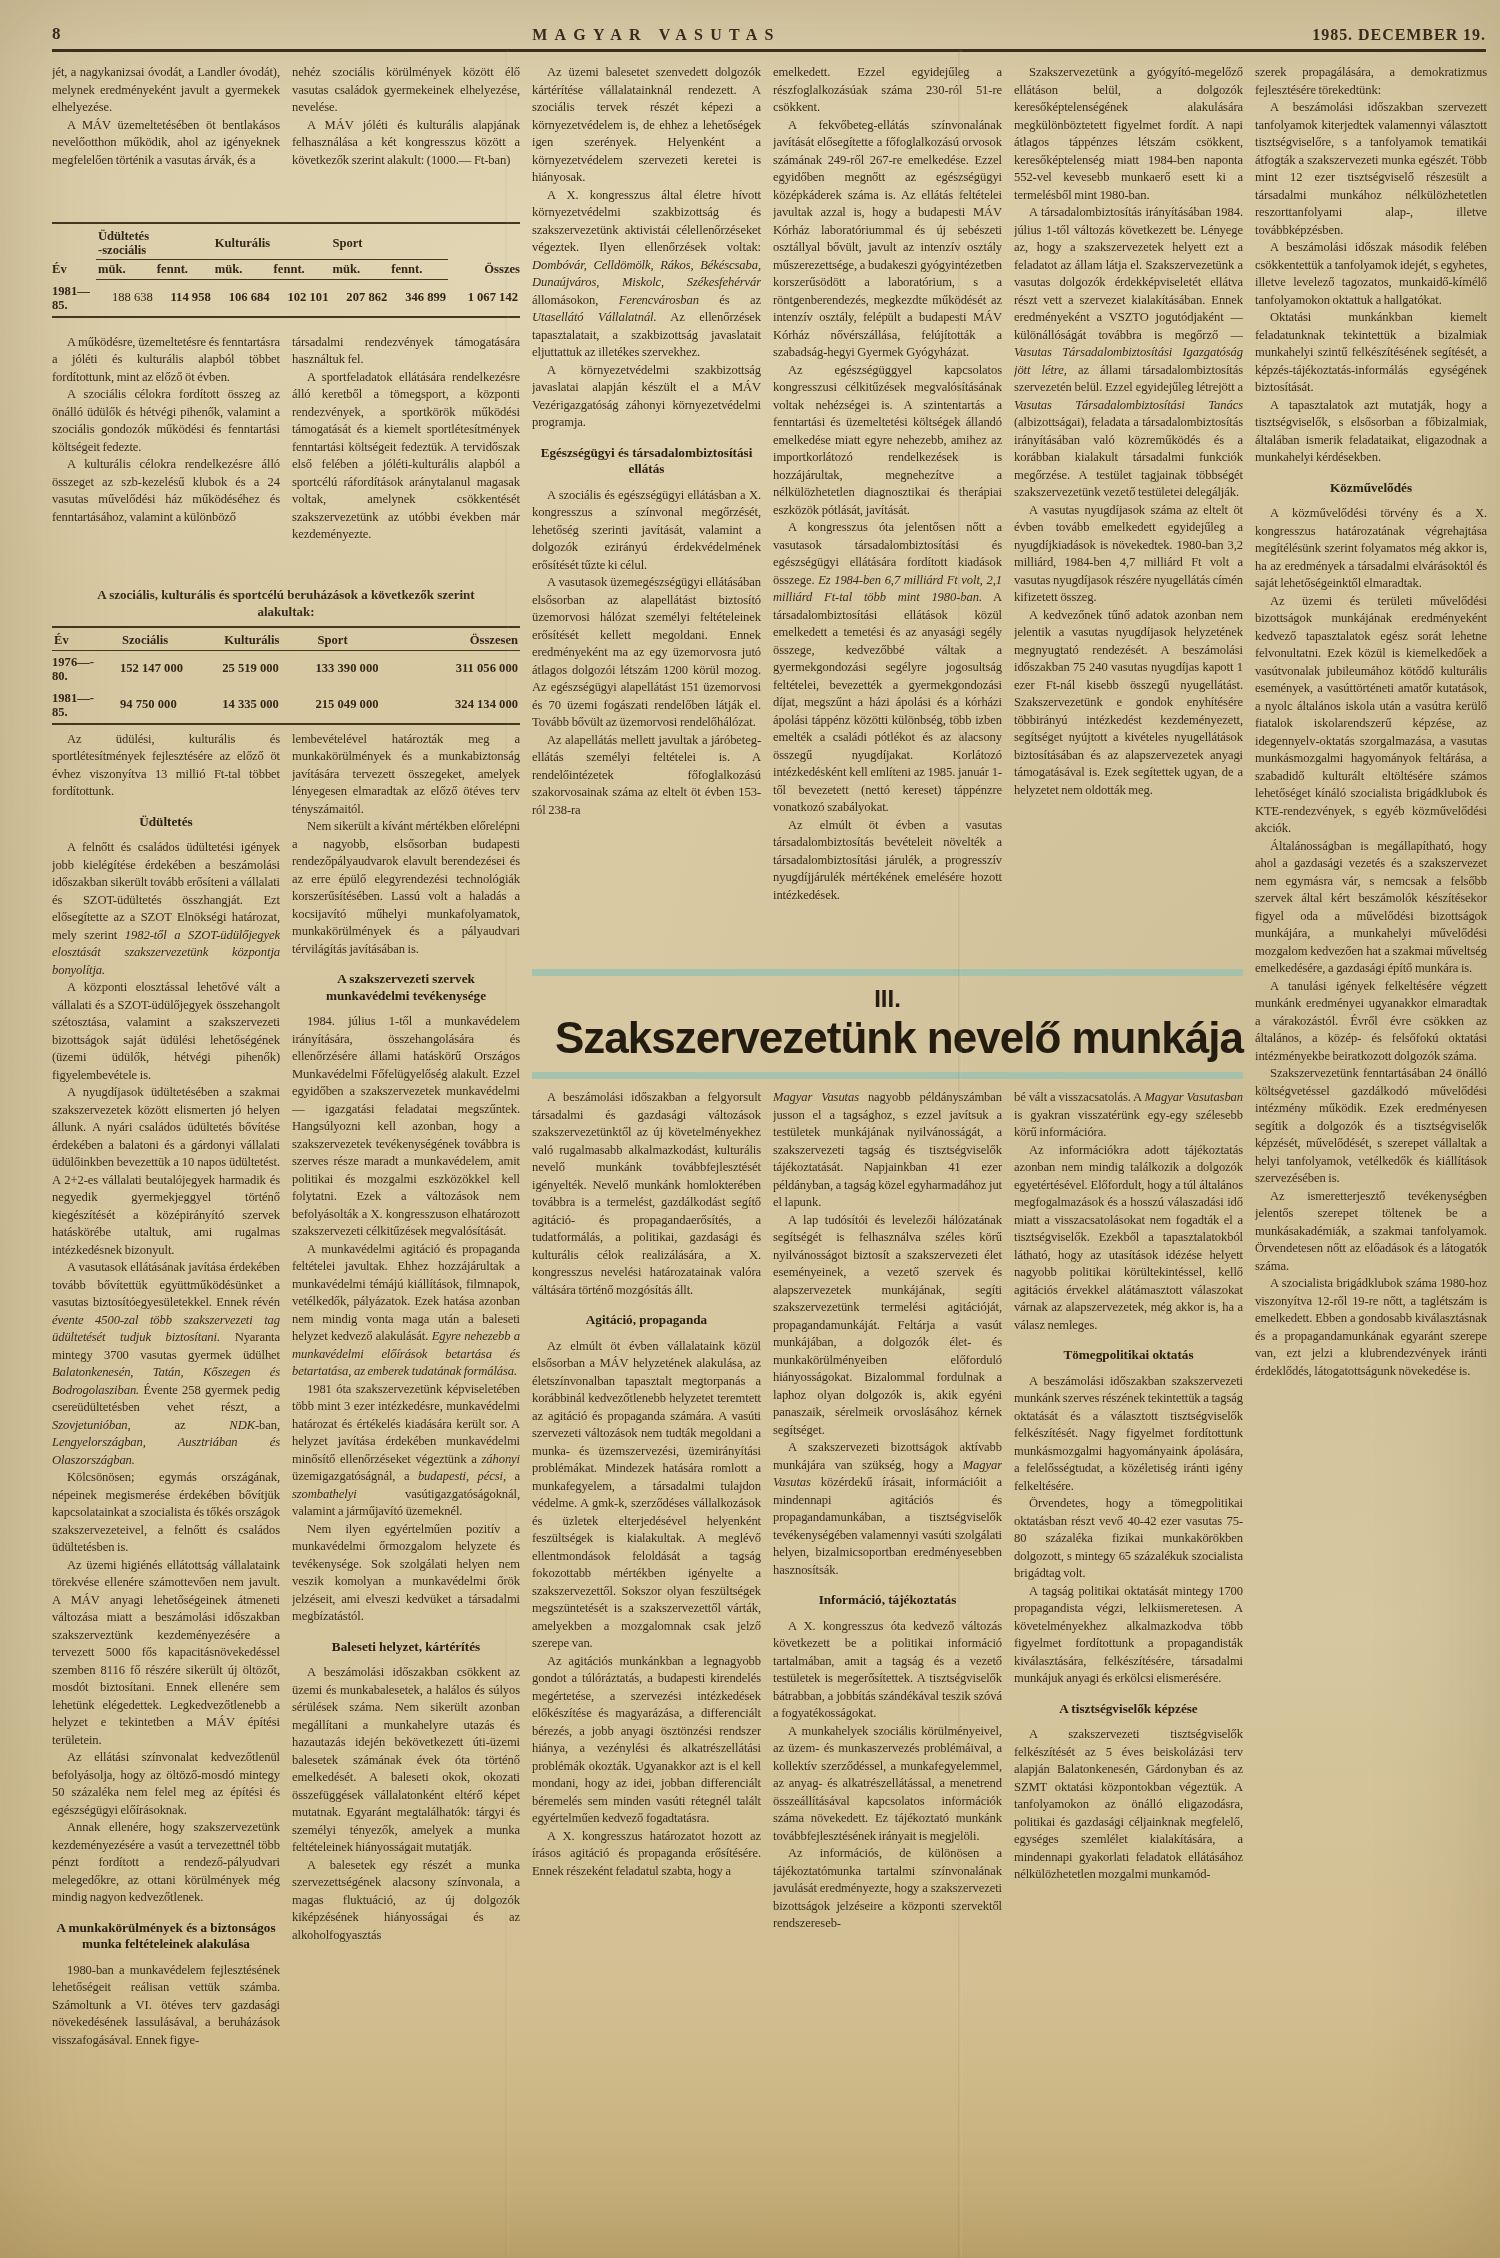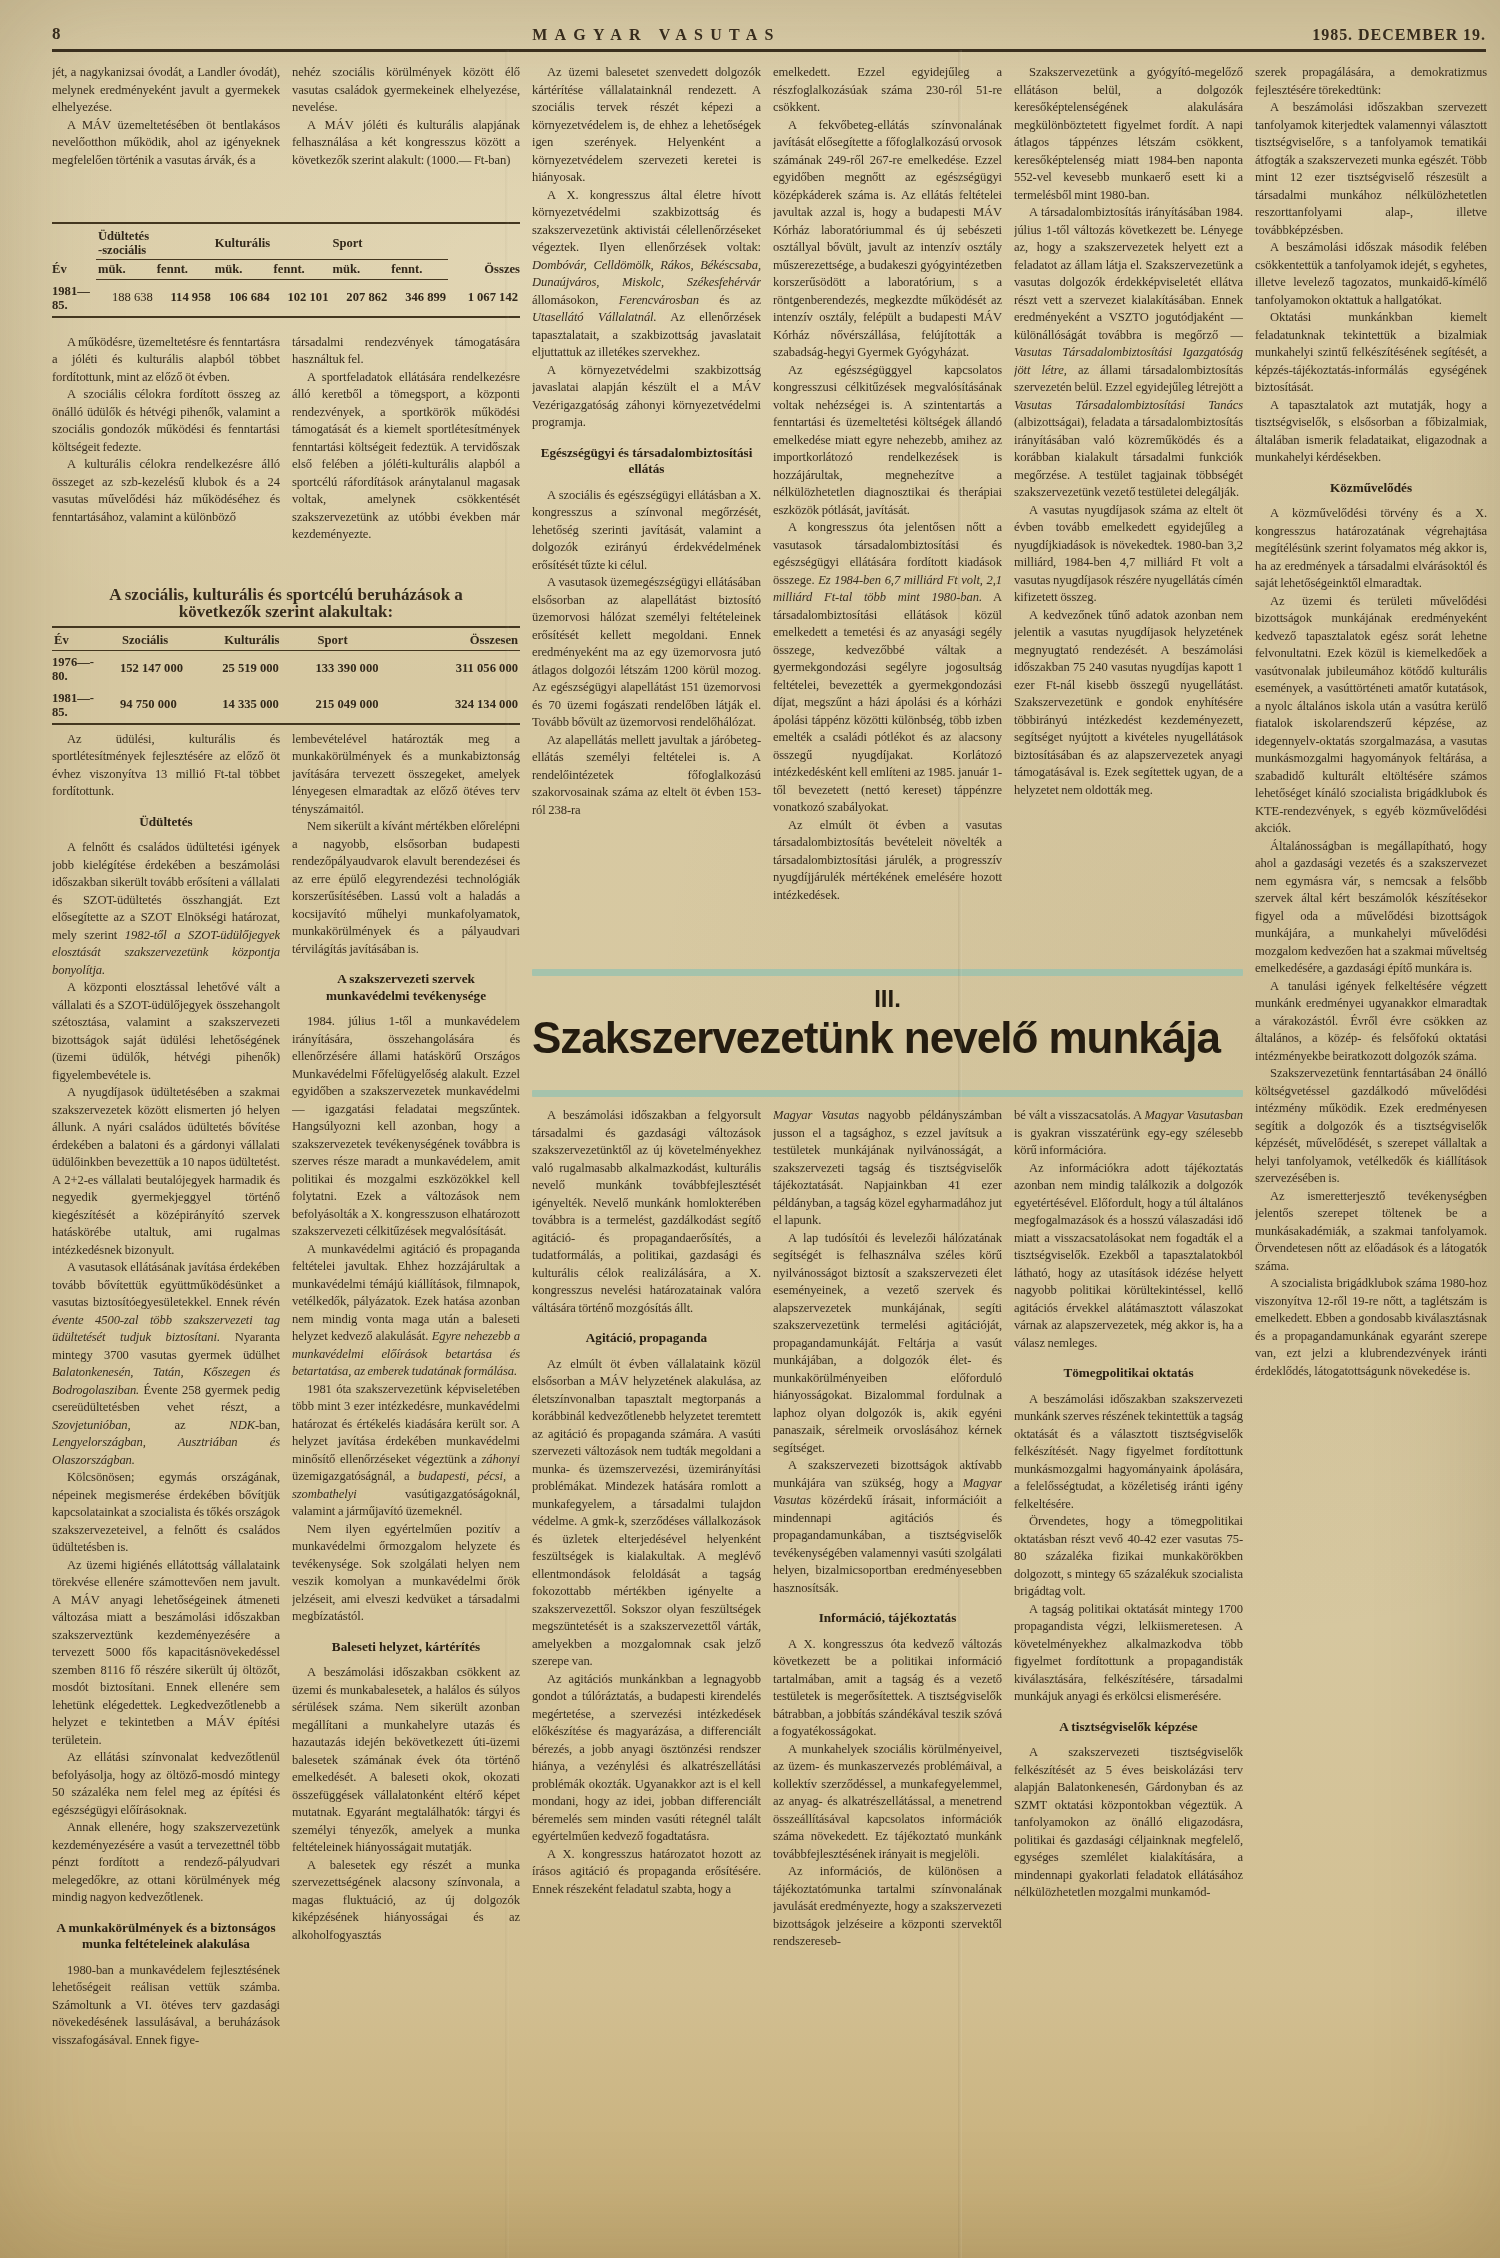--- a/index.html
+++ b/index.html
@@ -47,29 +47,29 @@
     font-weight:bold;color:#2b2113;}
   i{font-style:italic;}
   
   .ztab{width:100%;border-collapse:collapse;margin:6px 0 4px;
     border-top:2px solid #43361f;border-bottom:2px solid #43361f;}
   .ztab th,.ztab td{font-size:12.6px;padding:2px 2px;font-weight:bold;color:#32281a;}
   .ztab .grp{border-bottom:1.6px solid #43361f;text-align:left;padding-top:5px;line-height:14px;}
   .ztab .subh{border-bottom:1.6px solid #43361f;text-align:left;}
   .ztab .yr{text-align:left;vertical-align:bottom;line-height:14px;padding:4px 0;}
   .ztab .num{text-align:right;padding:6px 2px 6px 0;white-space:nowrap;}
-  #inv-title{margin:12px 17px 2px;text-align:center;font-weight:bold;font-size:17px;line-height:17px;}
+  #inv-title{margin:12px 17px 2px;text-align:center;font-weight:bold;font-size:13px;line-height:17px;}
   .ztab2 th{border-bottom:1.6px solid #43361f;text-align:left;padding-top:5px;}
   .ztab2 .num{text-align:left;}
   
   #sec3{margin:12px 0 10px;}
   .tealrule{height:7px;background:#9cc2ae;opacity:.85;border-radius:1px;}
   #sec3-kicker{text-align:center;font-family:"Liberation Sans","DejaVu Sans",sans-serif;
     font-weight:bold;font-size:24px;line-height:26px;margin-top:10px;color:#241c10;}
-  #sec3-title{margin:2px 0 28px;text-align:left;
+  #sec3-title{margin:2px 0 10px;text-align:right;
     font-family:"Liberation Sans","DejaVu Sans",sans-serif;
     font-weight:bold;font-size:44px;line-height:48px;letter-spacing:-1px;color:#241c10;}
 </style>
 </head>
 <body>
 
 <div id="page">
 
   <div id="pghead">
     <span id="pgnum">8</span>

